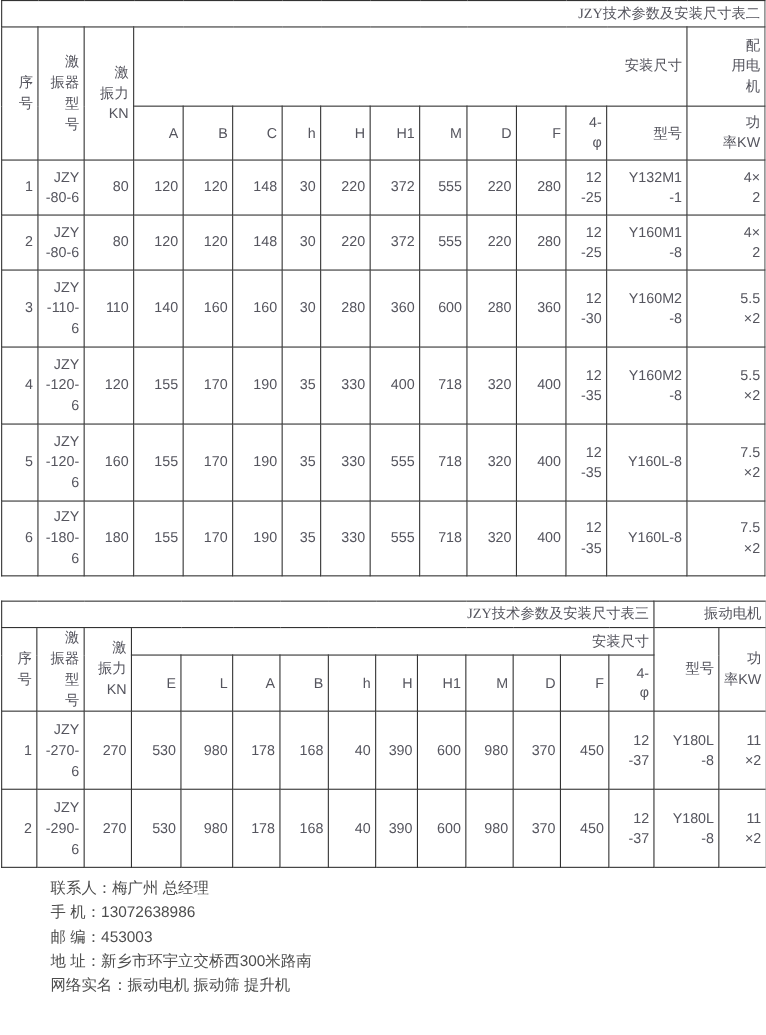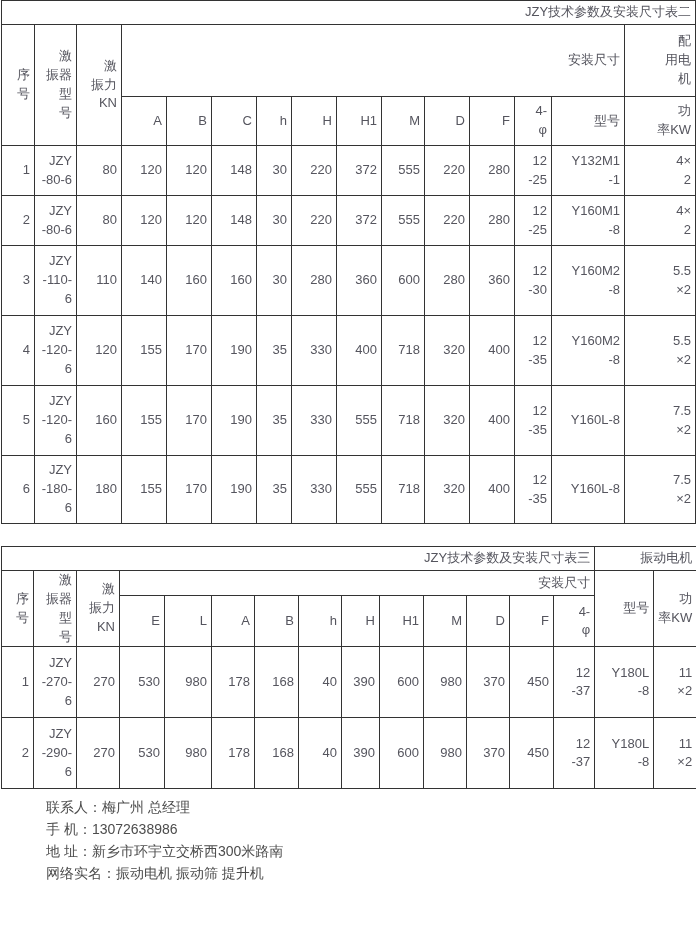--- a/index.html
+++ b/index.html
@@ -3,21 +3,21 @@
 <meta charset="utf-8">
 <style>
   html,body{margin:0;padding:0;background:#ffffff;}
   body{width:696px;height:941px;overflow:hidden;
        font-family:"Liberation Sans","DejaVu Sans",sans-serif;}
   .page{width:696px;height:941px;background:#fff;}
   table.t{border-collapse:collapse;table-layout:fixed;margin-left:1px;}
   table.t td{border:1px solid #333333;font-size:13px;color:#55555e;
              text-align:right;vertical-align:middle;white-space:pre-line;
              padding:0 4px 0 1px;line-height:1.45;overflow:hidden;}
-  td.c{text-align:center;padding:0 1px;}
+  td.c{text-align:center;padding:0 1px;font-family:Liberation Serif, serif;}
   td.title{font-size:14px;color:#4c4c4c;}
   td.pr8{padding-right:8px;}
   td.pr10{padding-right:10px;}
   td.pr14{padding-right:14px;}
   tr.r24{height:24px;} tr.r72{height:72px;} tr.r49{height:49px;}
   tr.r50{height:50px;} tr.r70{height:70px;} tr.r68{height:68px;}
   tr.r48{height:48px;} tr.r71{height:71px;}
   .gap{height:22px;}
   .contact{padding:7px 0 0 14px;font-size:14px;color:#4c4c4c;}
   .contact div{line-height:22px;white-space:pre;margin-left:32px;}
@@ -309,17 +309,18 @@
 -8</td>
       <td class="pr14">11
 ×2</td>
     </tr>
   </tbody>
     </table>
 
   <div class="contact">
     <div>联系人：梅广州 总经理</div>
     <div>手 机：13072638986</div>
+    <div>邮 编：453003</div>
     <div>地 址：新乡市环宇立交桥西300米路南</div>
     <div>网络实名：振动电机 振动筛 提升机</div>
   </div>
 
 </div>
 
 </body></html>

